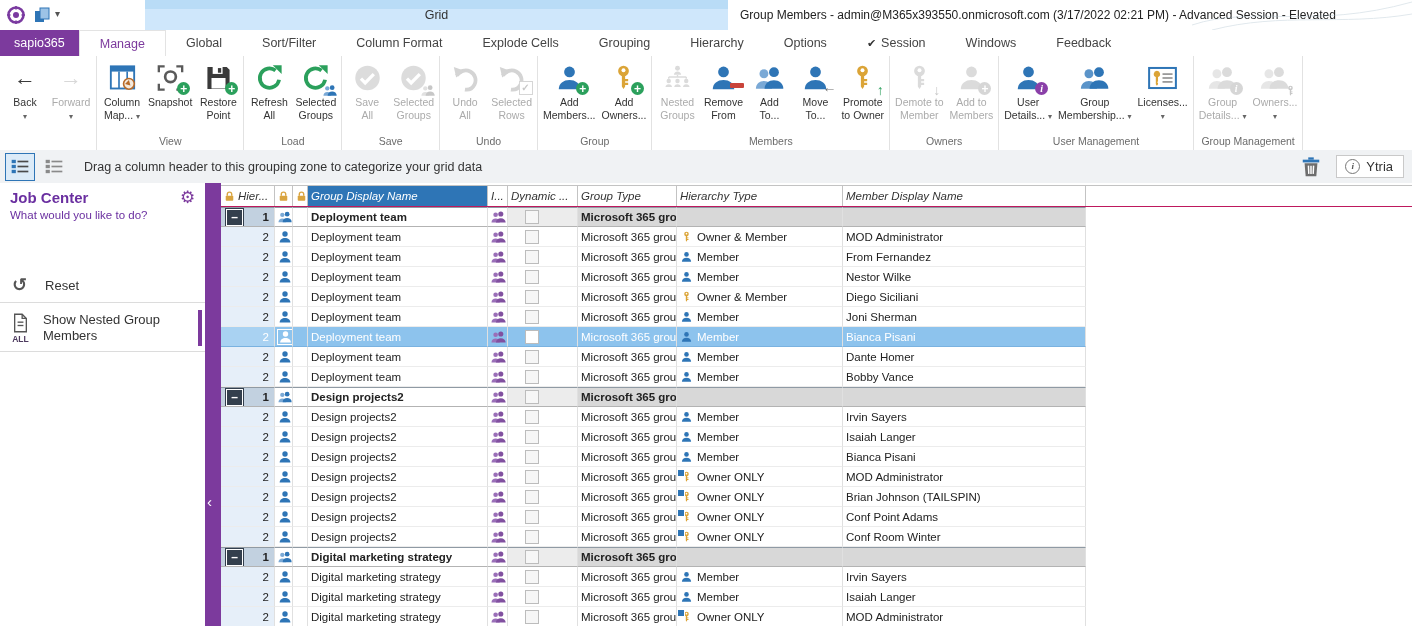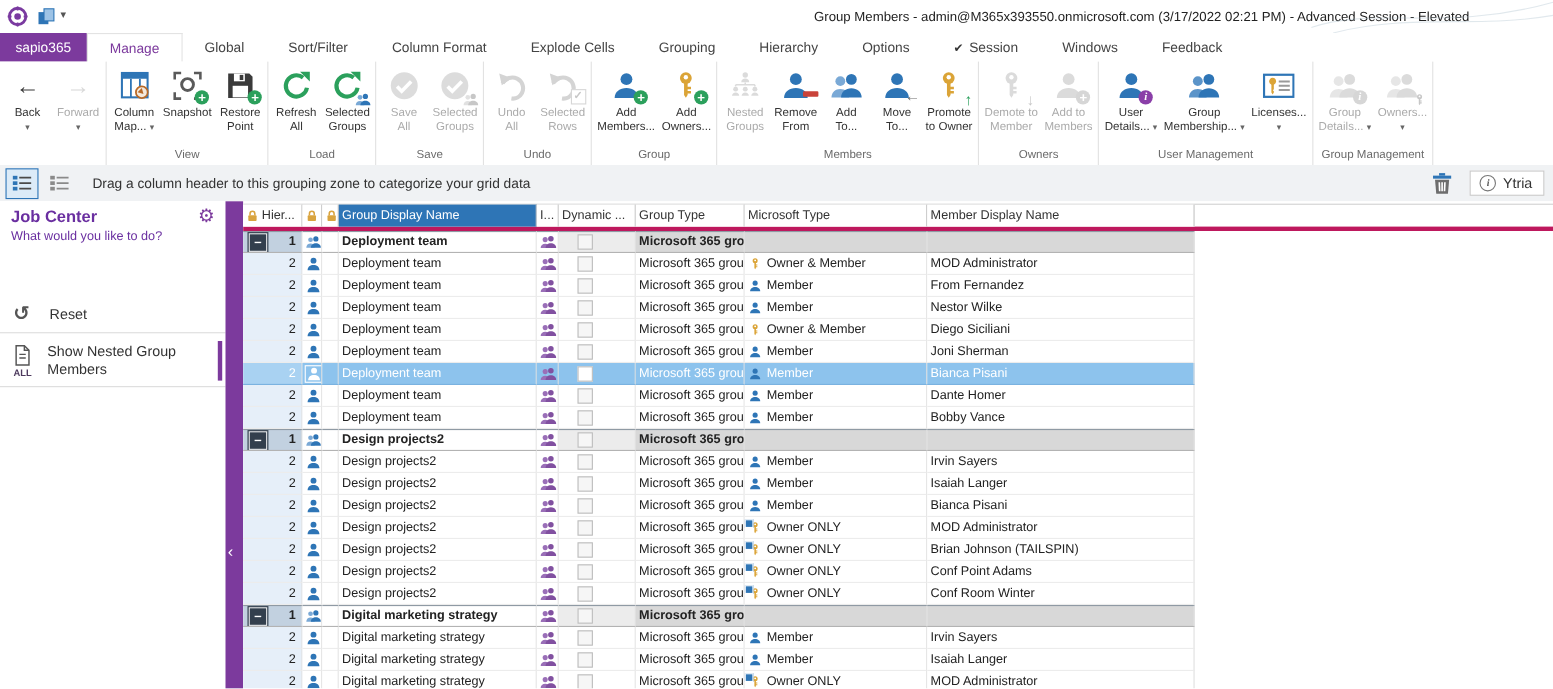--- a/index.html
+++ b/index.html
@@ -82,21 +82,21 @@
   #sb-item .dicon{margin-left:12px;display:flex;flex-direction:column;align-items:center;}
   #sb-item .dicon .all{font-size:8.5px;font-weight:700;color:#4d3a5e;margin-top:1px;}
   #sb-item .lbl{margin-left:14px;font-size:13px;color:#333;line-height:16px;width:130px;}
   #sb-item .accent{position:absolute;right:3px;top:5px;width:4px;height:36px;background:#7c3a9d;}
 
   #vstrip{left:205px;top:0;width:16px;height:443px;background:#7c3a9d;}
   #vstrip .col{position:absolute;left:2px;top:310px;color:#fff;font-size:15px;}
 
   
   #grid{left:221px;top:2px;width:1191px;height:441px;background:#fff;overflow:hidden;}
-  #ghead{display:flex;height:20px;border-bottom:4px solid #be185d;border-top:1px solid #c3c3c3;}
+  #ghead{display:flex;height:20px;border-bottom:1px solid #be185d;border-top:1px solid #c3c3c3;font-style:italic;}
   .hc{display:flex;align-items:center;font-size:11.5px;color:#333;border-right:1px solid #c3c3c3;
       padding-left:3px;box-sizing:border-box;overflow:hidden;white-space:nowrap;background:#fff;}
   .hc.sel{background:#2e75b6;color:#fff;}
   .hc .lk{margin-right:3px;flex:0 0 auto;}
   .grow{display:flex;height:20px;box-sizing:border-box;}
   .gc{display:flex;align-items:center;font-size:11.5px;color:#222;border-right:1px solid #e0e0e0;
       padding-left:3px;box-sizing:border-box;overflow:hidden;white-space:nowrap;background:#fff;border-bottom:1px solid #ececec;}
   .grow.grp .gc{border-top:1px solid #8f9aa4;border-bottom:1px solid #b3b3b3;font-weight:700;}
   .grow.grp .c0{background:#c2d1e0;}
   .grow.grp .c5{background:#ececec;}
@@ -122,20 +122,21 @@
   <svg id="app-logo" class="abs" viewBox="0 0 20 20">
     <circle cx="10" cy="10" r="7.5" fill="none" stroke="#7a3aa0" stroke-width="2.6"></circle>
     <circle cx="10" cy="10" r="3" fill="#7a3aa0"></circle>
     <path stroke="#7a3aa0" stroke-width="1.6" d="M10 1v3.5M10 15.5V19M1 10h3.5M15.5 10H19"></path>
   </svg>
   <svg id="win-icon" class="abs" viewBox="0 0 18 18">
     <rect x="2" y="5" width="9" height="11" fill="#2e75b6"></rect>
     <rect x="7" y="2" width="9" height="11" fill="#9dc3e6" stroke="#2e75b6" stroke-width="1"></rect>
   </svg>
   <span id="qat-dd" class="abs">▾</span>
+  <div id="ctx-tab" class="abs">Grid</div>
   <div id="win-title" class="abs">Group Members - admin@M365x393550.onmicrosoft.com (3/17/2022 02:21 PM) - Advanced Session - Elevated</div>
   <svg id="swirls" class="abs" width="220" height="30" viewBox="0 0 220 30">
     <path d="M0 25 C 60 5, 120 30, 220 2" fill="none" stroke="#a9becb" stroke-width="1"></path>
     <path d="M20 30 C 90 12, 150 26, 220 14" fill="none" stroke="#a9becb" stroke-width="1"></path>
   </svg>
 </div>
 
 <div id="tabsrow" class="abs">
     <div class="tab app">
       <span>sapio365</span>
@@ -638,21 +639,21 @@
         <div class="hc" style="width: 20px; flex: 0 0 20px;">
           <span>I...</span>
         </div>
         <div class="hc" style="width: 70px; flex: 0 0 70px; align-items: center;">
           <span>Dynamic ...</span>
         </div>
         <div class="hc" style="width: 99px; flex: 0 0 99px;">
           <span>Group Type</span>
         </div>
         <div class="hc" style="width: 166px; flex: 0 0 166px;">
-          <span>Microsoft Type</span>
+          <span>Hierarchy Type</span>
         </div>
         <div class="hc" style="width: 243px; flex: 0 0 243px;">
           <span>Member Display Name</span>
         </div>
       </div>
     <div id="gbody">
         <div class="grow grp">
           <div class="gc c0" style="width: 54px; flex: 0 0 54px;">
             <span class="expander">–</span>
             <span class="hnum">1</span>

